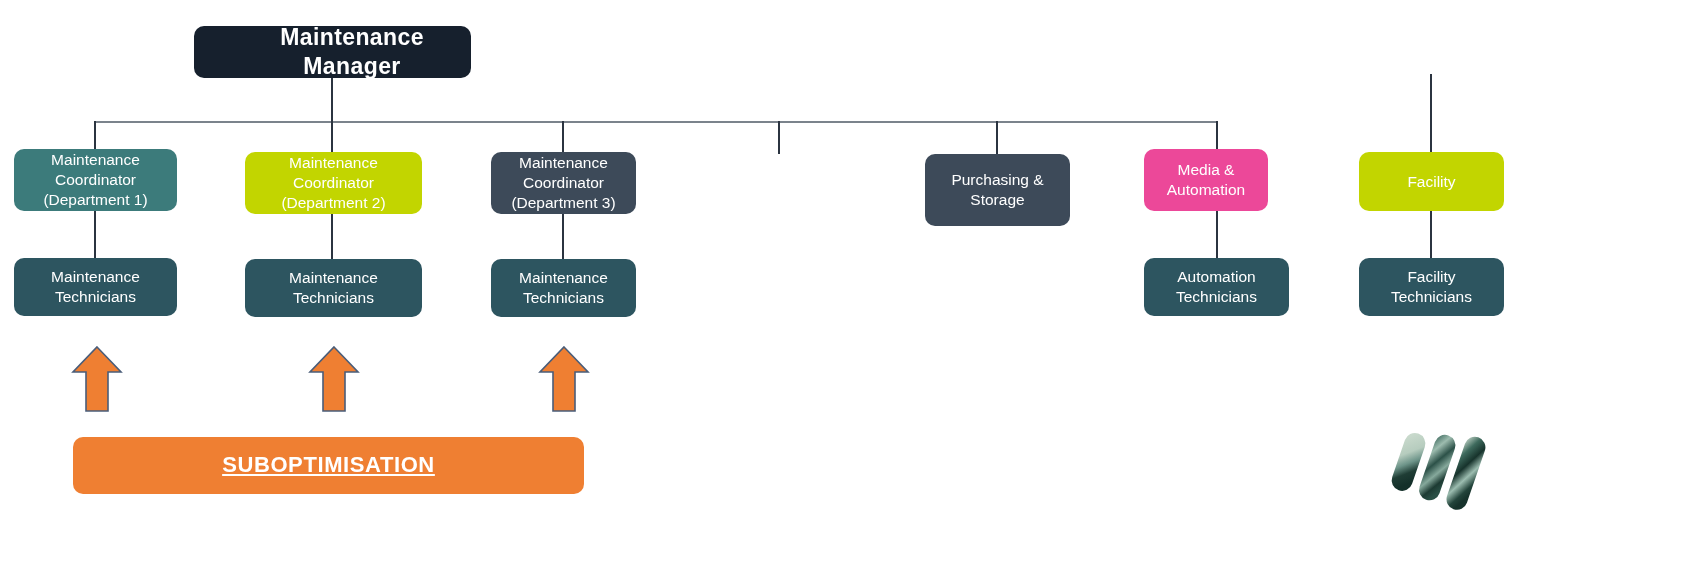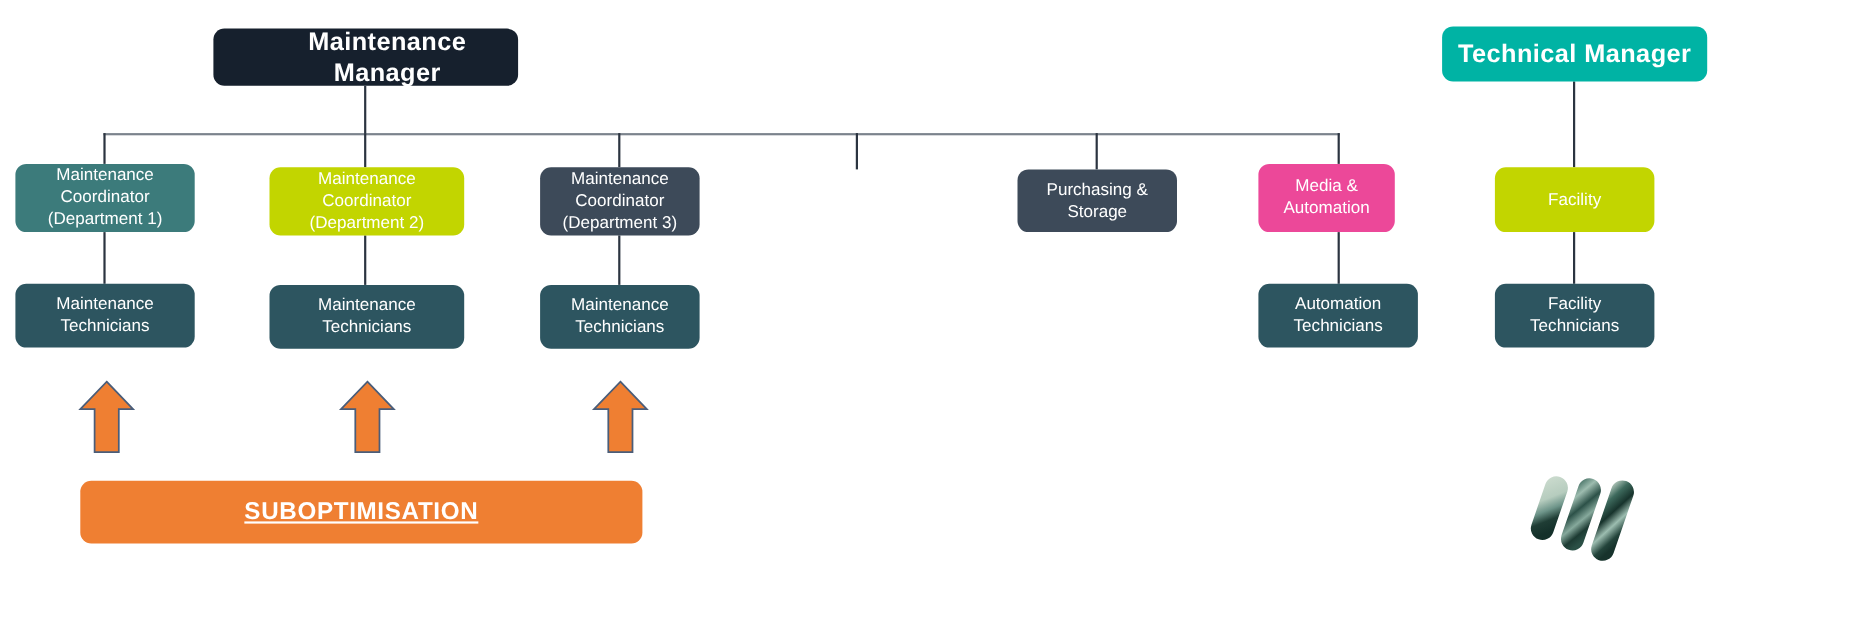--- a/index.html
+++ b/index.html
@@ -89,44 +89,41 @@
   <div class="line line-v" style="left:562px; top:214px; height:45px;"></div>
   <div class="line line-v" style="left:1216px; top:211px; height:47px;"></div>
 
   <div class="line line-v" style="left:1430px; top:74px; height:78px;"></div>
   <div class="line line-v" style="left:1430px; top:211px; height:47px;"></div>
 
   <div class="node title-node lvl1" style="left:194px; top:26px; width:277px; height:52px; background:#16202d;padding-left:45px;">
     <span class="node-label">Maintenance Manager</span>
   </div>
 
-  <div class="node title-node lvl1" style="left:1311px; top:24px; width:241px; height:50px; background:#00b3a4;">
-    <span class="node-label">Technical Manager</span>
-  </div>
 
   <div class="node dept" style="left:14px; top:149px; width:163px; height:62px; background:#3c7b7b;">
     <span class="node-label">Maintenance
 Coordinator
 (Department 1)</span>
   </div>
 
   <div class="node dept" style="left:245px; top:152px; width:177px; height:62px; background:#c2d500;">
     <span class="node-label">Maintenance
 Coordinator
 (Department 2)</span>
   </div>
 
   <div class="node dept" style="left:491px; top:152px; width:145px; height:62px; background:#3d4a59;">
     <span class="node-label">Maintenance
 Coordinator
 (Department 3)</span>
   </div>
 
 
-  <div class="node dept" style="left:925px; top:154px; width:145px; height:57px; background:#3d4a59;">
+  <div class="node dept" style="left:925px; top:154px; width:145px; height:72px; background:#3d4a59;">
     <span class="node-label">Purchasing &amp;
 Storage</span>
   </div>
 
   <div class="node dept" style="left:1144px; top:149px; width:124px; height:62px; background:#ec4899;">
     <span class="node-label">Media &amp;
 Automation</span>
   </div>
 
   <div class="node dept" style="left:1359px; top:152px; width:145px; height:59px; background:#c2d500;">

